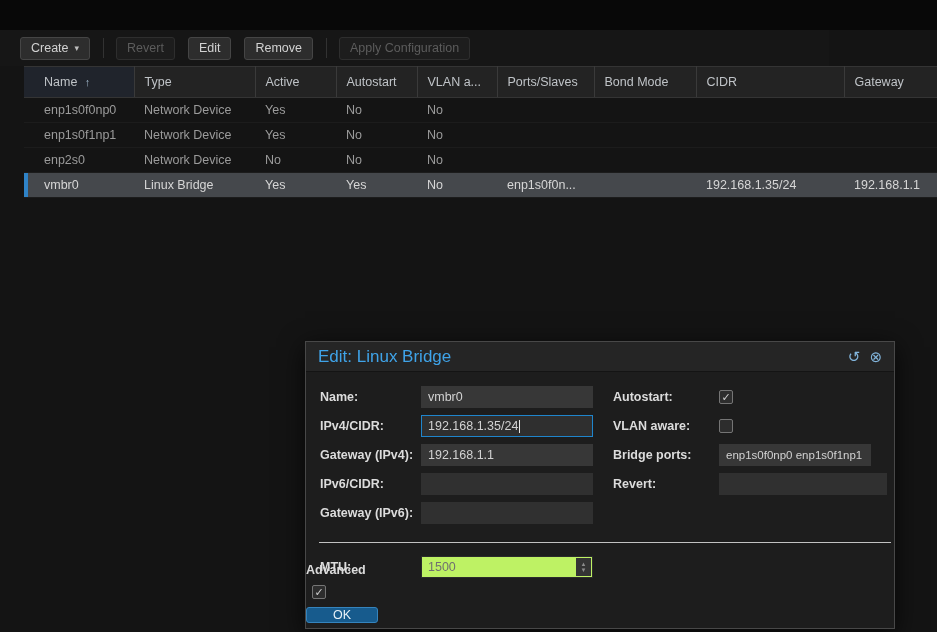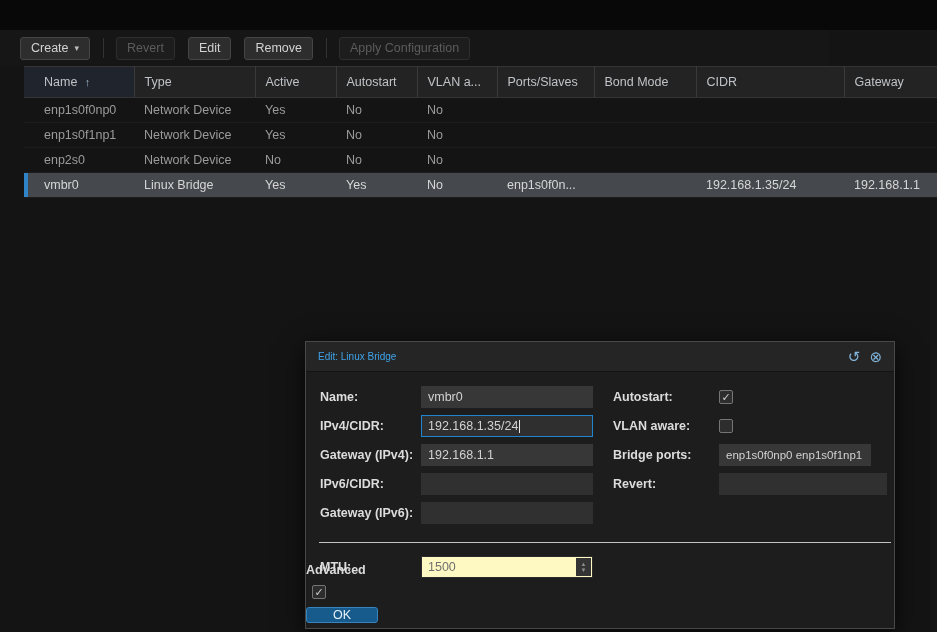--- a/index.html
+++ b/index.html
@@ -42,34 +42,34 @@
 
   
   .dialog {
     position:absolute; left:305px; top:341px; width:590px; height:288px;
     background:#1d1d1d; border:1px solid #484848; box-shadow:0 6px 24px rgba(0,0,0,.75);
   }
   .dlg-title {
     height:30px; background:#252525; border-bottom:1px solid #141414;
     display:flex; align-items:center; padding:0 12px;
   }
-  .dlg-title .t { color:#3fa3e8; font-size:10px; }
+  .dlg-title .t { color:#3fa3e8; font-size:17px; }
   .dlg-icons { margin-left:auto; display:flex; gap:9px; align-items:center; }
   .dlg-icons span { color:#82b5dc; font-size:15px; line-height:1; cursor:default; }
 
   .fl { position:absolute; color:#dcdcdc; font-weight:bold; font-size:12.5px; line-height:22px; white-space:nowrap;text-align:center; }
   .fi {
     position:absolute; height:22px; line-height:20px; width:172px;
     background:#373737; border:1px solid #373737; color:#d2d2d2;
     font-size:12.5px; padding:0 6px; overflow:hidden; white-space:nowrap;
   }
   .fi.empty { background:#303030; border-color:#303030; }
   .fi.focused { border:1px solid #1f85cc; background:#2f2f2f; }
   .fi.small { font-size:11.5px; }
-  .fi.disabled { background:#fef9c3; border-color:#2b2b2b; color:#707070; }
+  .fi.disabled { background:#bef264; border-color:#2b2b2b; color:#707070; }
   .caret-line { display:inline-block; width:1px; height:13px; background:#e6e6e6; vertical-align:middle; margin-left:1px; }
 
   .cb {
     position:absolute; width:14px; height:14px; margin-top:4px;
     background:#2d2d2d; border:1px solid #757575; border-radius:2px;
     display:flex; align-items:center; justify-content:center;
   }
   .cb .tick { color:#cfcfcf; font-size:11px; line-height:1; }
   .cb.inline { position:static; display:inline-flex; margin:0 0 0 6px; flex:0 0 auto; }
 

